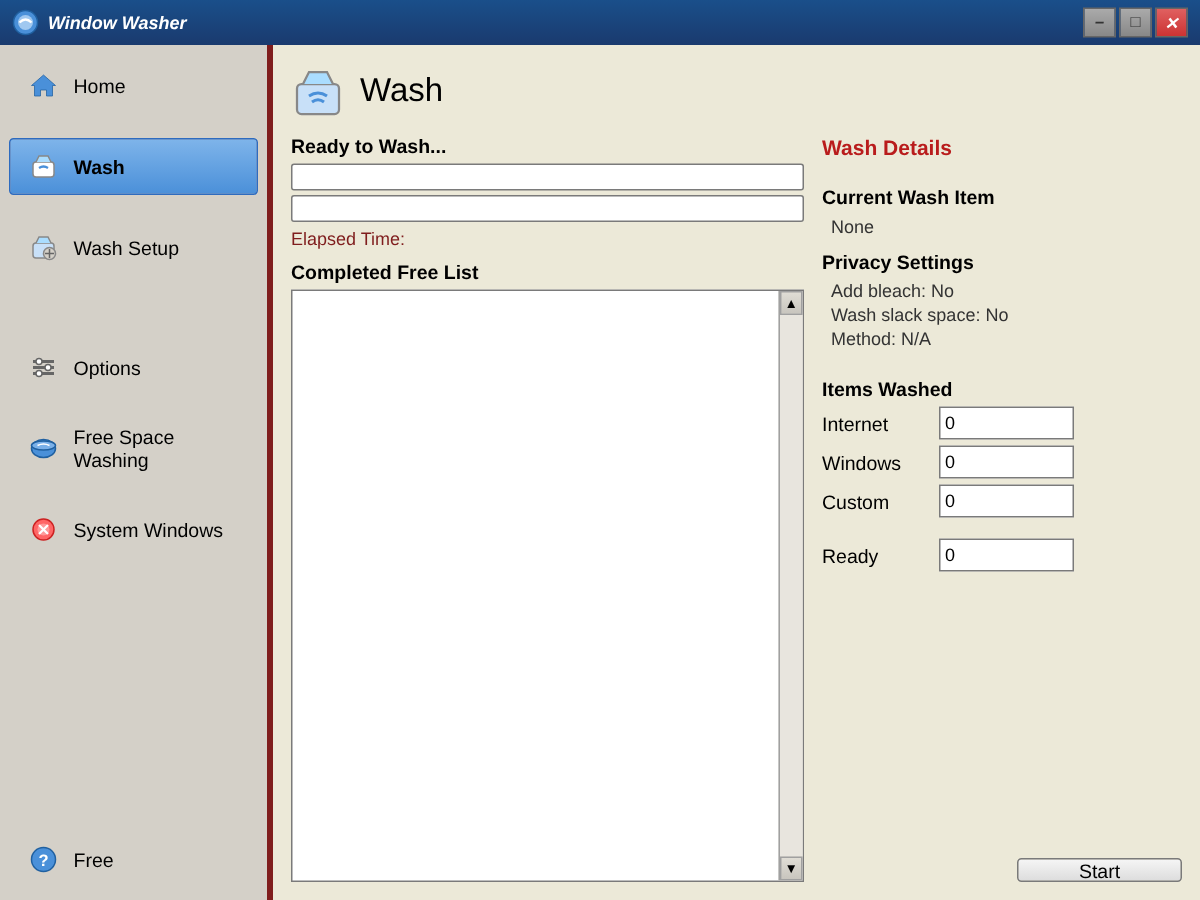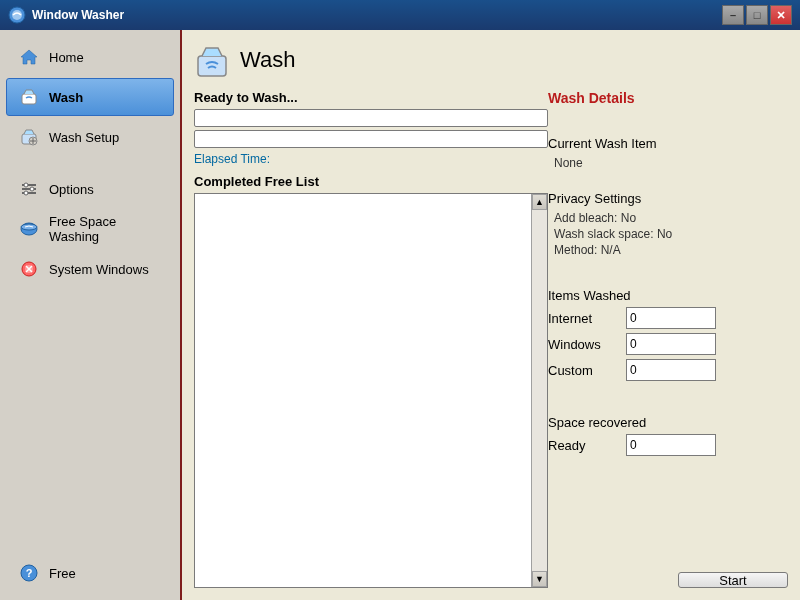--- a/index.html
+++ b/index.html
@@ -14,20 +14,21 @@
 
     
     .title-bar {
       background: linear-gradient(to bottom, #1a4f8a, #1a3a6e);
       color: white;
       height: 30px;
       display: flex;
       align-items: center;
       padding: 0 8px;
       user-select: none;
+      font-style: italic;
     }
     .title-bar-icon {
       width: 18px;
       height: 18px;
       margin-right: 6px;
       display: flex; align-items: center; justify-content: center;
     }
     .title-bar-title {
       flex: 1;
       font-size: 12px;
@@ -54,25 +55,25 @@
     .app-body {
       display: flex;
       height: 570px;
       background: #ece9d8;
     }
 
     
     .sidebar {
       width: 182px;
       background: #d4d0c8;
-      border-right: 2px solid #7f1d1d;
+      border-right: 4px solid #7f1d1d;
       display: flex;
       flex-direction: column;
       padding: 8px 6px;
-      gap: 2px;
+      gap: 16px;
     }
     .sidebar-item {
       height: 38px;
       display: flex;
       align-items: center;
       padding: 0 10px;
       gap: 8px;
       cursor: pointer;
       border-radius: 3px;
       border: 1px solid transparent;
@@ -118,20 +119,21 @@
     }
     .page-header-title {
       font-size: 22px;
       font-weight: normal;
       color: #000;
     }
 
     
     .two-col {
       display: flex;
+      gap: 12px;
       flex: 1;
     }
 
     
     .left-panel {
       flex: 1;
       display: flex;
       flex-direction: column;
     }
     .ready-to-wash-label {
@@ -147,21 +149,21 @@
     }
     .progress-bar {
       height: 18px;
       background: white;
       border: 1px solid #7a7a7a;
       border-radius: 2px;
     }
     .elapsed-time-label {
       font-size: 12px;
       margin-bottom: 8px;
-      color: #0369a1;
+      color: #7f1d1d;
     }
     .completed-wash-label {
       font-weight: bold;
       font-size: 13px;
       margin-bottom: 4px;
     }
     .wash-list-box {
       flex: 1;
       background: white;
       border: 1px solid #7a7a7a;
@@ -196,24 +198,24 @@
       display: flex;
       flex-direction: column;
     }
     .details-title {
       font-size: 14px;
       font-weight: bold;
       margin-bottom: 10px;
       color: #b91c1c;
     }
     .section-title {
-      font-weight: normal;
+      font-weight: bold;
       font-size: 13px;
       margin-bottom: 4px;
-      margin-top: 20px;
+      margin-top: 8px;
     }
     .detail-row {
       font-size: 12px;
       color: #333;
       padding: 1px 6px;
     }
     .items-washed-section {
       margin-top: 10px;
     }
     .count-row {
@@ -413,21 +415,20 @@
             <span class="count-label">Windows</span>
             <input class="count-input" type="text" value="0" readonly="" style="">
           </div>
           <div class="count-row">
             <span class="count-label">Custom</span>
             <input class="count-input" type="text" value="0" readonly="" style="">
           </div>
         </div>
 
         <div class="space-recovered-section">
-          <div class="section-title">Space recovered</div>
           <div class="count-row">
             <span class="count-label">Ready</span>
             <input class="count-input" type="text" value="0" readonly="" style="">
           </div>
         </div>
 
         <div class="start-btn-row">
           <button class="start-button">Start</button>
         </div>
 

